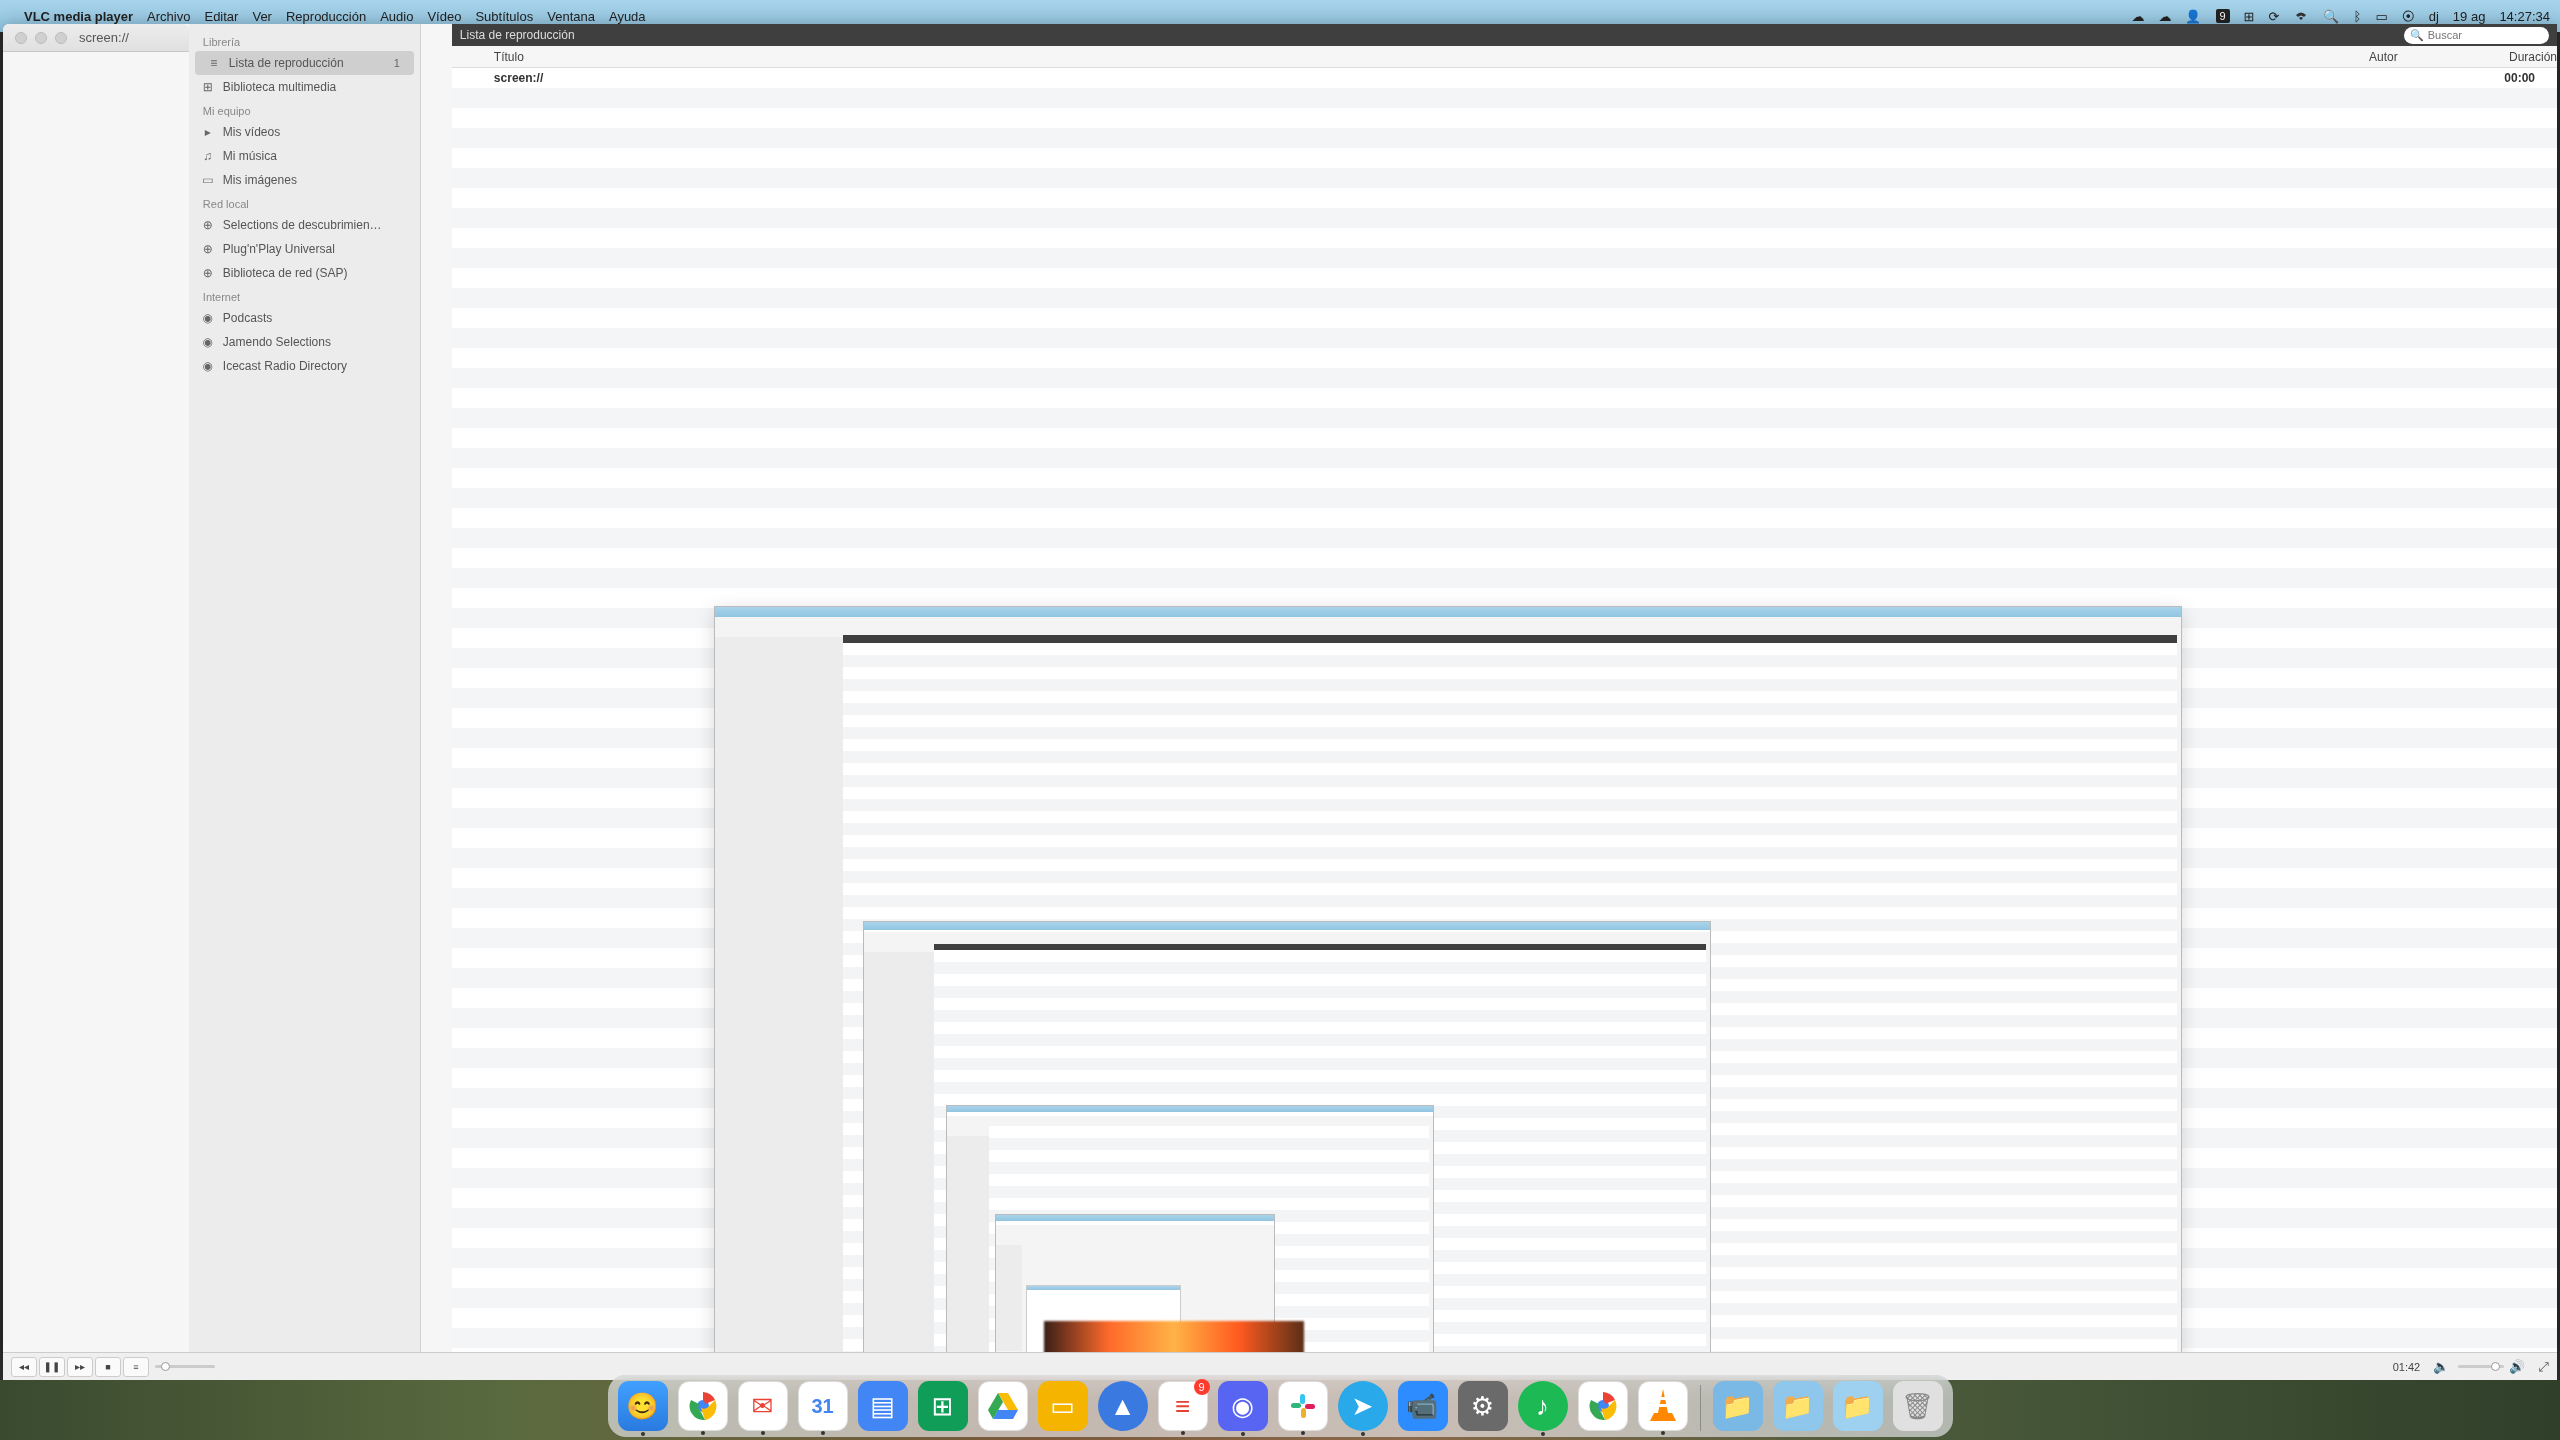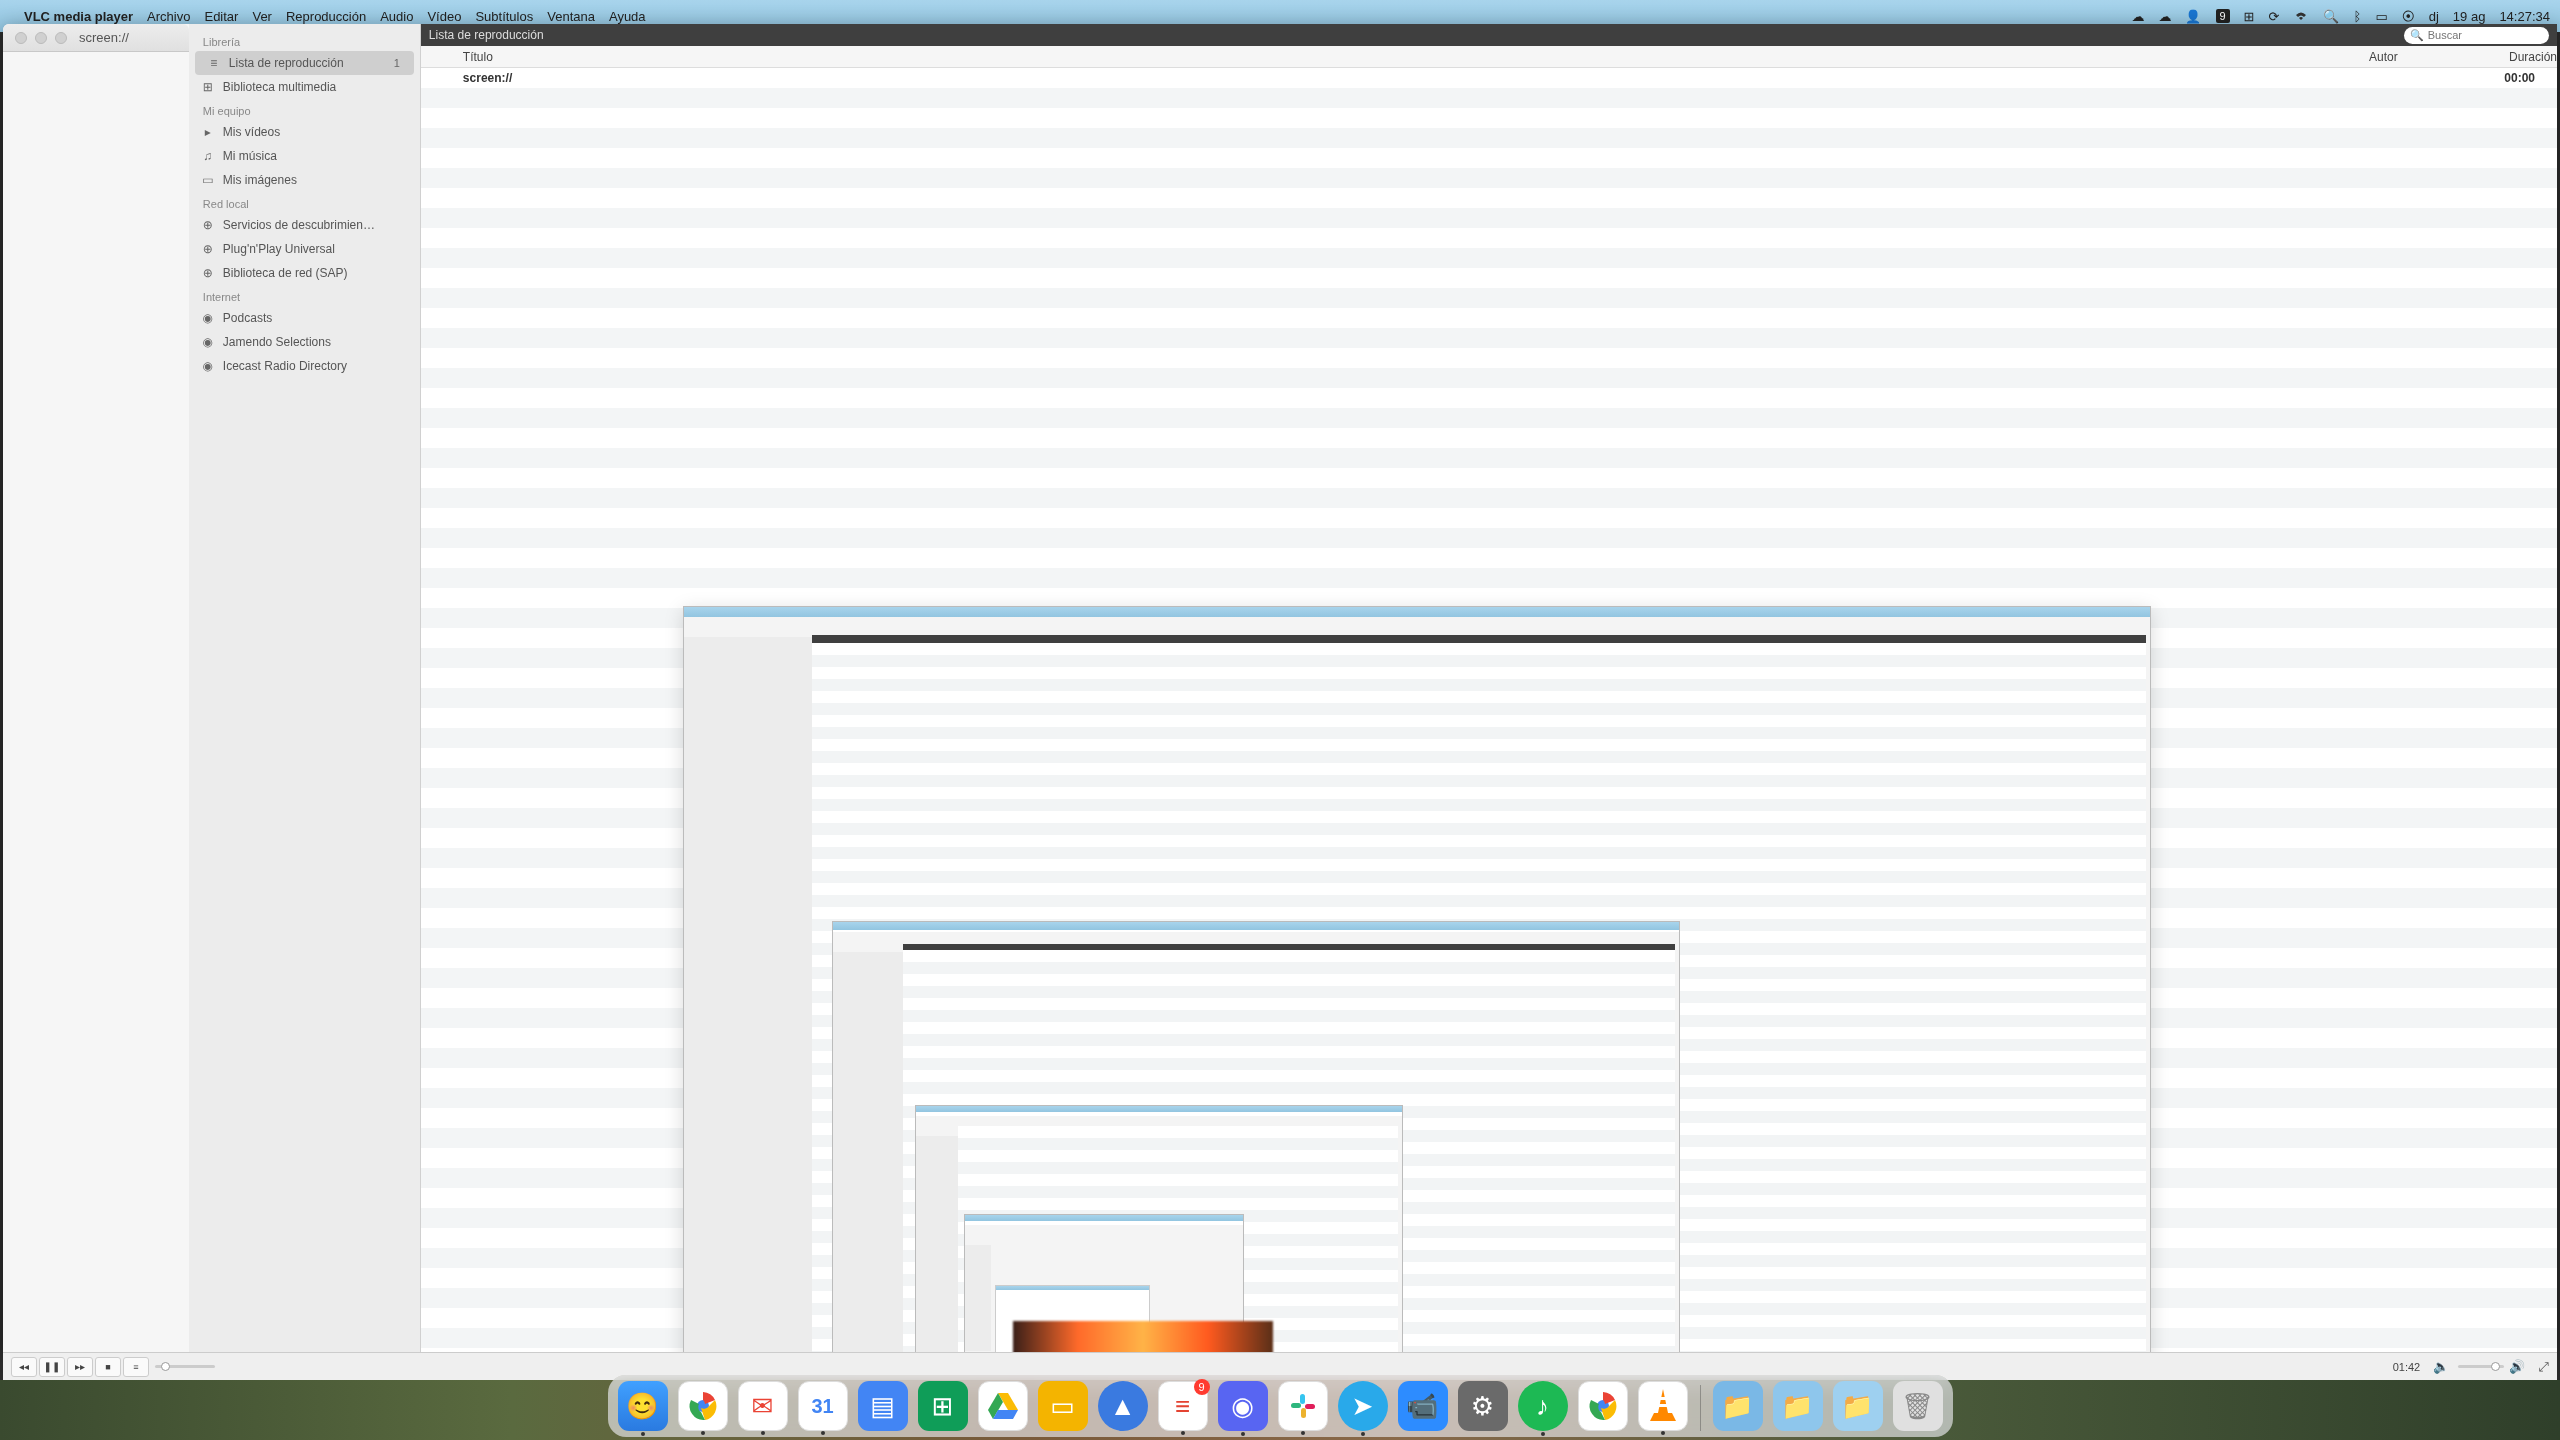--- a/index.html
+++ b/index.html
@@ -16,21 +16,21 @@
 .badge-box { background: #222; color: #fff; padding: 0 3px; font-size: 11px; border-radius: 2px; min-width: 14px; text-align: center; display: inline-flex; align-items: center; justify-content: center; height: 14px; }
 
 
 .window { position: absolute; left: 3px; top: 24px; right: 3px; bottom: 88px; background: #f6f6f6; border-radius: 6px 6px 0 0; box-shadow: 0 2px 20px rgba(0,0,0,0.3); display: flex; flex-direction: row; }
 .titlebar { height: 28px; background: linear-gradient(#ededed, #e0e0e0); display: flex; align-items: center; border-bottom: 1px solid #c8c8c8; border-radius: 6px 6px 0 0; }
 .traffic { display: flex; gap: 8px; padding: 0 12px; }
 .tl { width: 12px; height: 12px; border-radius: 50%; background: #d0d0d0; border: 1px solid #bbb; }
 .titlebar .title { flex: 1; text-align: center; font-size: 13px; color: #555; }
 
 
-.content { flex: 1; display: flex; min-height: 0; }
+.content { flex: 1; display: flex; min-height: 0; gap: 31px; }
 .sidebar { width: 232px; background: #ececec; border-right: 1px solid #d0d0d0; padding-top: 6px; font-size: 12px; }
 .sb-header { color: #888; font-size: 11px; padding: 6px 14px 3px; }
 .sb-item { display: flex; align-items: center; padding: 2px 10px; height: 24px; color: #555; cursor: default; }
 .sb-item .ico { width: 18px; display: inline-flex; justify-content: center; margin-right: 6px; font-size: 12px; color: #666; }
 .sb-item.active { background: #cfcfcf; border-radius: 4px; margin: 0 6px; }
 .sb-item .count { margin-left: auto; color: #666; font-size: 11px; padding-right: 4px; }
 
 .main { flex: 1; display: flex; flex-direction: column; min-width: 0; }
 .main-header { height: 22px; background: #3f3f3f; color: #ddd; display: flex; align-items: center; font-size: 12px; padding: 0 8px; }
 .main-header .mh-title { flex: 1; }
@@ -183,21 +183,21 @@
         <span>Mi música</span>
       </div>
       <div class="sb-item">
         <span class="ico">▭</span>
         <span>Mis imágenes</span>
       </div>
 
       <div class="sb-header">Red local</div>
       <div class="sb-item">
         <span class="ico">⊕</span>
-        <span>Servicios de descubrimien…</span>
+        <span>Selections de descubrimien…</span>
       </div>
       <div class="sb-item">
         <span class="ico">⊕</span>
         <span>Plug'n'Play Universal</span>
       </div>
       <div class="sb-item">
         <span class="ico">⊕</span>
         <span>Biblioteca de red (SAP)</span>
       </div>
 

